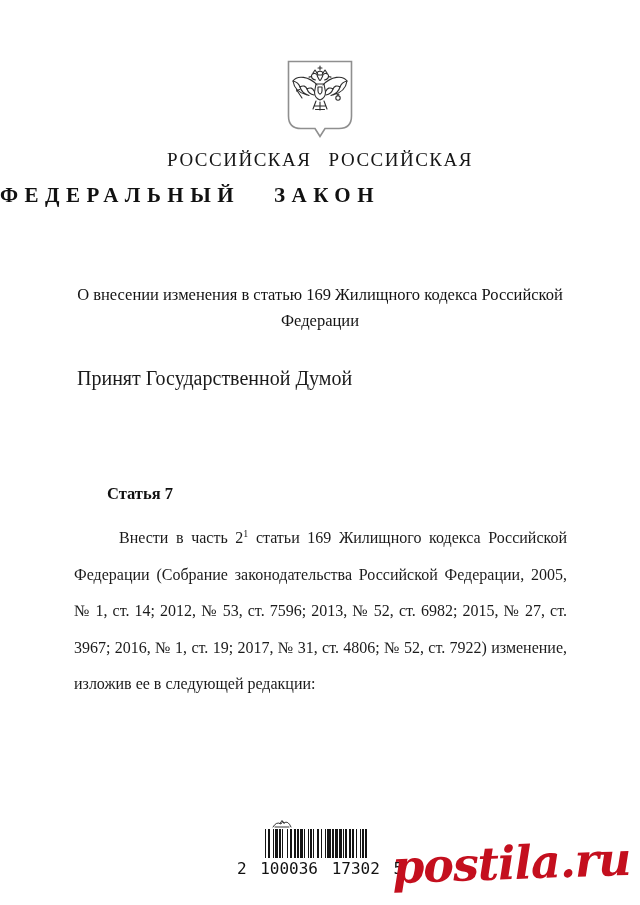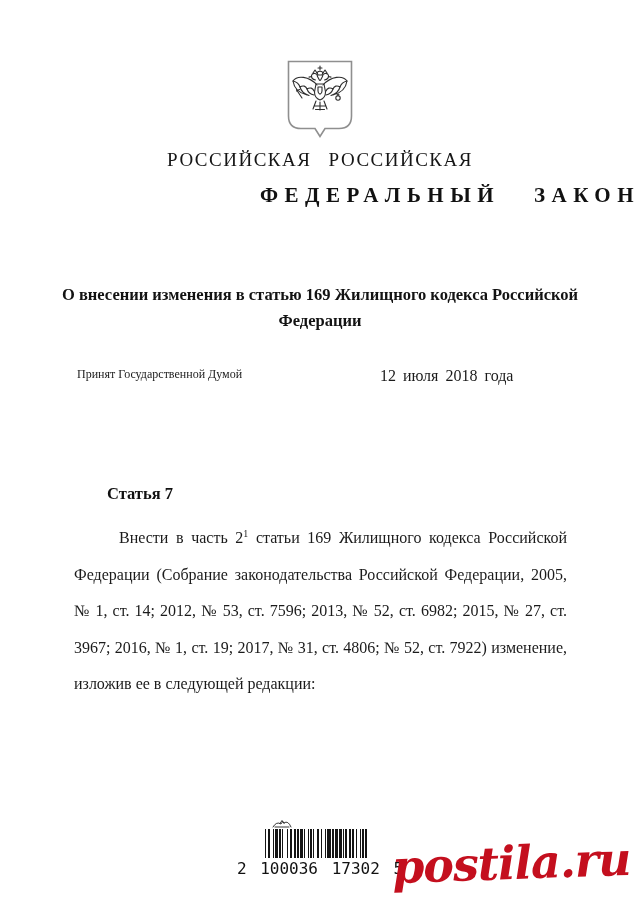--- a/index.html
+++ b/index.html
@@ -19,38 +19,38 @@
 
   
   .country-name {
     position: absolute; top: 149px; left: 0; right: 0;
     text-align: center;
     font-size: 19px; letter-spacing: 1.5px; word-spacing: 11px;
     color: #161616;
   }
   .doc-type {
     position: absolute; top: 183px; left: 0; right: 0;
-    text-align: right;
+    text-align: left;
     font-size: 21px; font-weight: bold; letter-spacing: 6.5px; word-spacing: 22px;
     color: #111;
   }
 
   
   .law-title {
     position: absolute; top: 282px; left: 58px; right: 58px;
     text-align: center;
-    font-size: 16.5px; font-weight: bold; line-height: 26px;
+    font-size: 16.5px; font-weight: normal; line-height: 26px;
     color: #131313;
   }
 
   
   .adoption-row { position: absolute; left: 62px; width: 517px; height: 22px; }
   .row-passed { top: 367px; }
   .row-approved { top: 397px; }
-  .adoption-label { position: absolute; left: 15px; font-size: 12px; white-space: nowrap; }
+  .adoption-label { position: absolute; left: 15px; font-size: 20px; white-space: nowrap; }
   .adoption-date  { position: absolute; left: 318px; font-size: 16px; white-space: nowrap; word-spacing: 3px; }
   .mono { font-family: "DejaVu Sans Mono", monospace; font-size: 14px; letter-spacing: 0.3px; }
 
   
   .article-heading {
     position: absolute; top: 484px; left: 107px;
     font-size: 16.5px; font-weight: bold; color: #111;
   }
   .body-text {
     position: absolute; top: 508px; left: 62px; width: 517px;
@@ -118,21 +118,20 @@
     </svg>
   </div>
 
   <div class="country-name">РОССИЙСКАЯ РОССИЙСКАЯ</div>
   <div class="doc-type">ФЕДЕРАЛЬНЫЙ  ЗАКОН</div>
 
   <div class="law-title">О внесении изменения в статью 169 Жилищного кодекса Российской Федерации</div>
 
   <div class="adoption-row row-passed">
     <span class="adoption-label">Принят Государственной Думой</span>
-    <span class="adoption-date">12 июля 2018 года</span>
   </div>
 
   <div class="article-heading">Статья 7</div>
 
   <div class="body-text">
     <p><span>Внести в часть 2</span><sup>1</sup><span> статьи 169 Жилищного кодекса Российской Федерации (Собрание законодательства Российской Федерации, 2005, № 1, ст. 14; 2012, № 53, ст. 7596; 2013, № 52, ст. 6982; 2015, № 27, ст. 3967; 2016, № 1, ст. 19; 2017, № 31, ст. 4806; № 52, ст. 7922) изменение, изложив ее в следующей редакции:</span></p>
   </div>
 
   <div class="barcode-block">
     <div class="barcode-inner">

